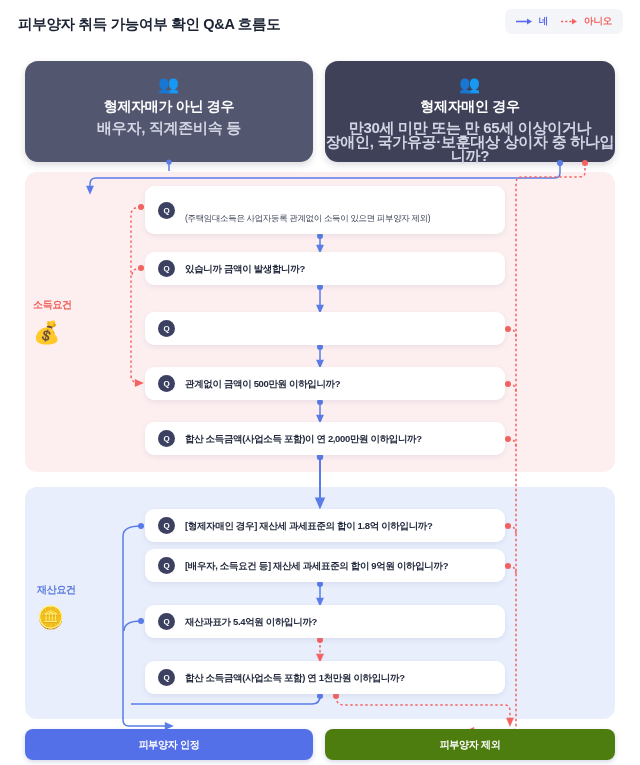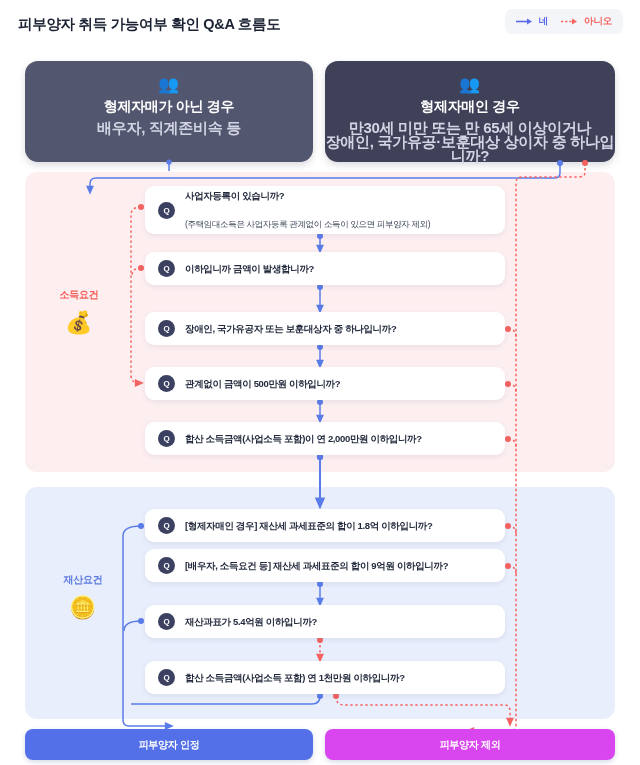--- a/index.html
+++ b/index.html
@@ -43,21 +43,21 @@
   .case-right { left: 325px; top: 61px; width: 290px; height: 101px; background:#3e4158; }
   .case-emoji { font-size: 17px; line-height: 20px; margin-bottom: 3px; }
   .case-title { font-size: 14px; font-weight: bold; letter-spacing: -0.3px; margin-bottom: 5px; }
   .case-sub   { font-size: 15px; color: #d3d5e4; line-height: 14px; letter-spacing: -0.3px; font-weight: bold; }
 
   
   .panel { position: absolute; border-radius: 12px; }
   .panel-income   { left: 25px; top: 172px; width: 590px; height: 300px; background: #fdeff0; }
   .panel-property { left: 25px; top: 487px; width: 590px; height: 232px; background: #e9eefc; }
 
-  .panel-label { position: absolute; text-align: center; width: 92px; }
+  .panel-label { position: absolute; width: 92px; margin-top: 10px; }
   .panel-label .ptitle { font-size: 10px; font-weight: bold; letter-spacing: -0.3px; }
   .panel-label .picon  { font-size: 22px; line-height: 30px; margin-top: 6px; display:block; }
   .label-income   { left: 33px; top: 288px; }
   .label-income .ptitle { color: #f2605c; }
   .label-property { left: 37px; top: 573px; }
   .label-property .ptitle { color: #5d7ce0; }
 
   
   .qcard {
     position: absolute; left: 145px; width: 360px;
@@ -90,21 +90,21 @@
 
   
   .result-btn {
     position: absolute; top: 729px; height: 31px; border-radius: 8px;
     color: #ffffff; font-size: 10px; font-weight: bold; letter-spacing: -0.3px;
     display: flex; align-items: center; justify-content: center;
     box-shadow: 0 2px 5px rgba(70,80,140,0.22);
     text-align: right;
   }
   .result-accept { left: 25px;  width: 288px; background: #5370e8; }
-  .result-reject { left: 325px; width: 290px; background: #d946ef; }
+  .result-reject { left: 325px; width: 290px; background: #4d7c0f; }
 
   
   .wires { position: absolute; left: 0; top: 0; width: 640px; height: 765px; pointer-events: none; }
 </style>
 </head>
 <body>
 
 <div class="page">
 
   <div class="header">
@@ -224,37 +224,33 @@
       <path d="M320,696 Q320,704 312,704 L131,704" stroke="#5a7ce8"></path>
 
       <circle cx="336" cy="696" r="3" fill="#f4635f"></circle>
       <path d="M336,696 Q336,705 344,705 L504,705 Q510,705 510,711 L510,722" stroke="#f4635f" stroke-dasharray="2.4 2.6" marker-end="url(#ah-red)"></path>
     </g>
   </svg>
 
   <div class="qcard q-i1">
     <div class="qbadge">Q</div>
     <div class="qtext">
-      <div class="qmain">사업자등록이 있습니까?</div>
       <div class="qnote">(주택임대소득은 사업자등록 관계없이 소득이 있으면 피부양자 제외)</div>
     </div>
   </div>
 
   <div class="qcard q-i2">
     <div class="qbadge">Q</div>
     <div class="qtext">
-      <div class="qmain">이하입니까 금액이 발생합니까?</div>
+      <div class="qmain">있습니까 금액이 발생합니까?</div>
     </div>
   </div>
 
   <div class="qcard q-i3">
     <div class="qbadge">Q</div>
-    <div class="qtext">
-      <div class="qmain">장애인, 국가유공자 또는 보훈대상자 중 하나입니까?</div>
-    </div>
   </div>
 
   <div class="qcard q-i4">
     <div class="qbadge">Q</div>
     <div class="qtext">
       <div class="qmain">관계없이 금액이 500만원 이하입니까?</div>
     </div>
   </div>
 
   <div class="qcard q-i5">

